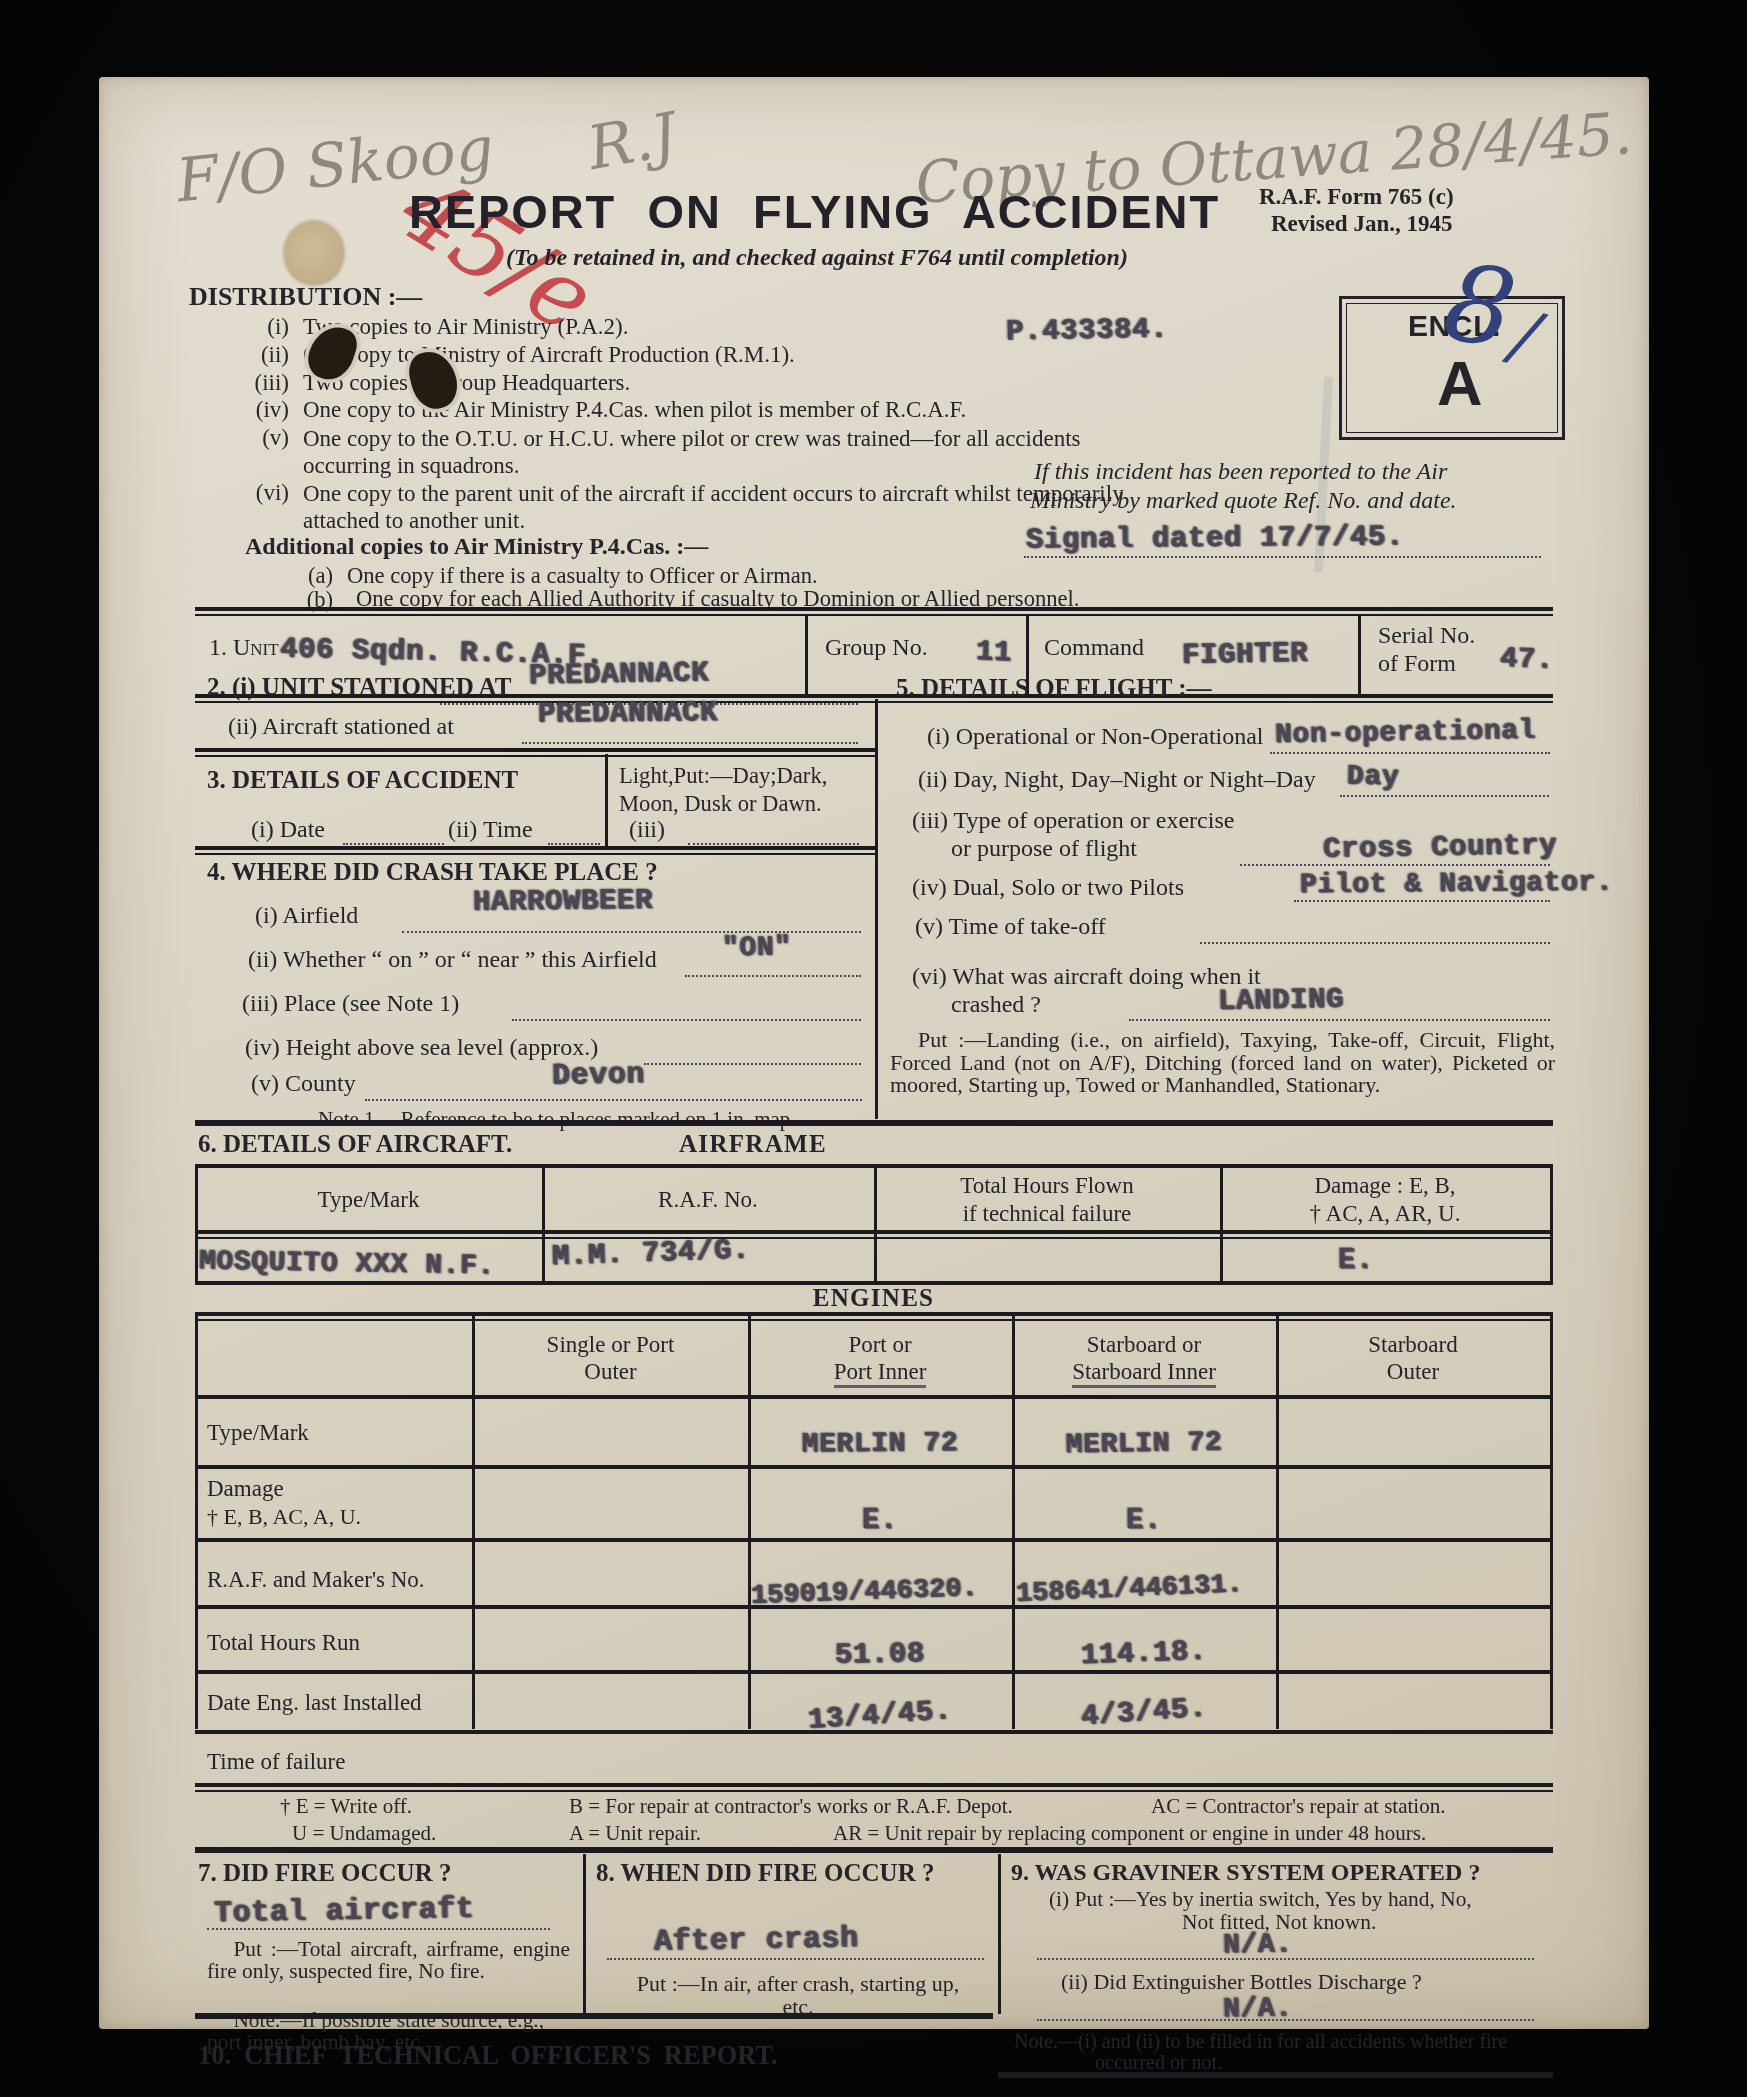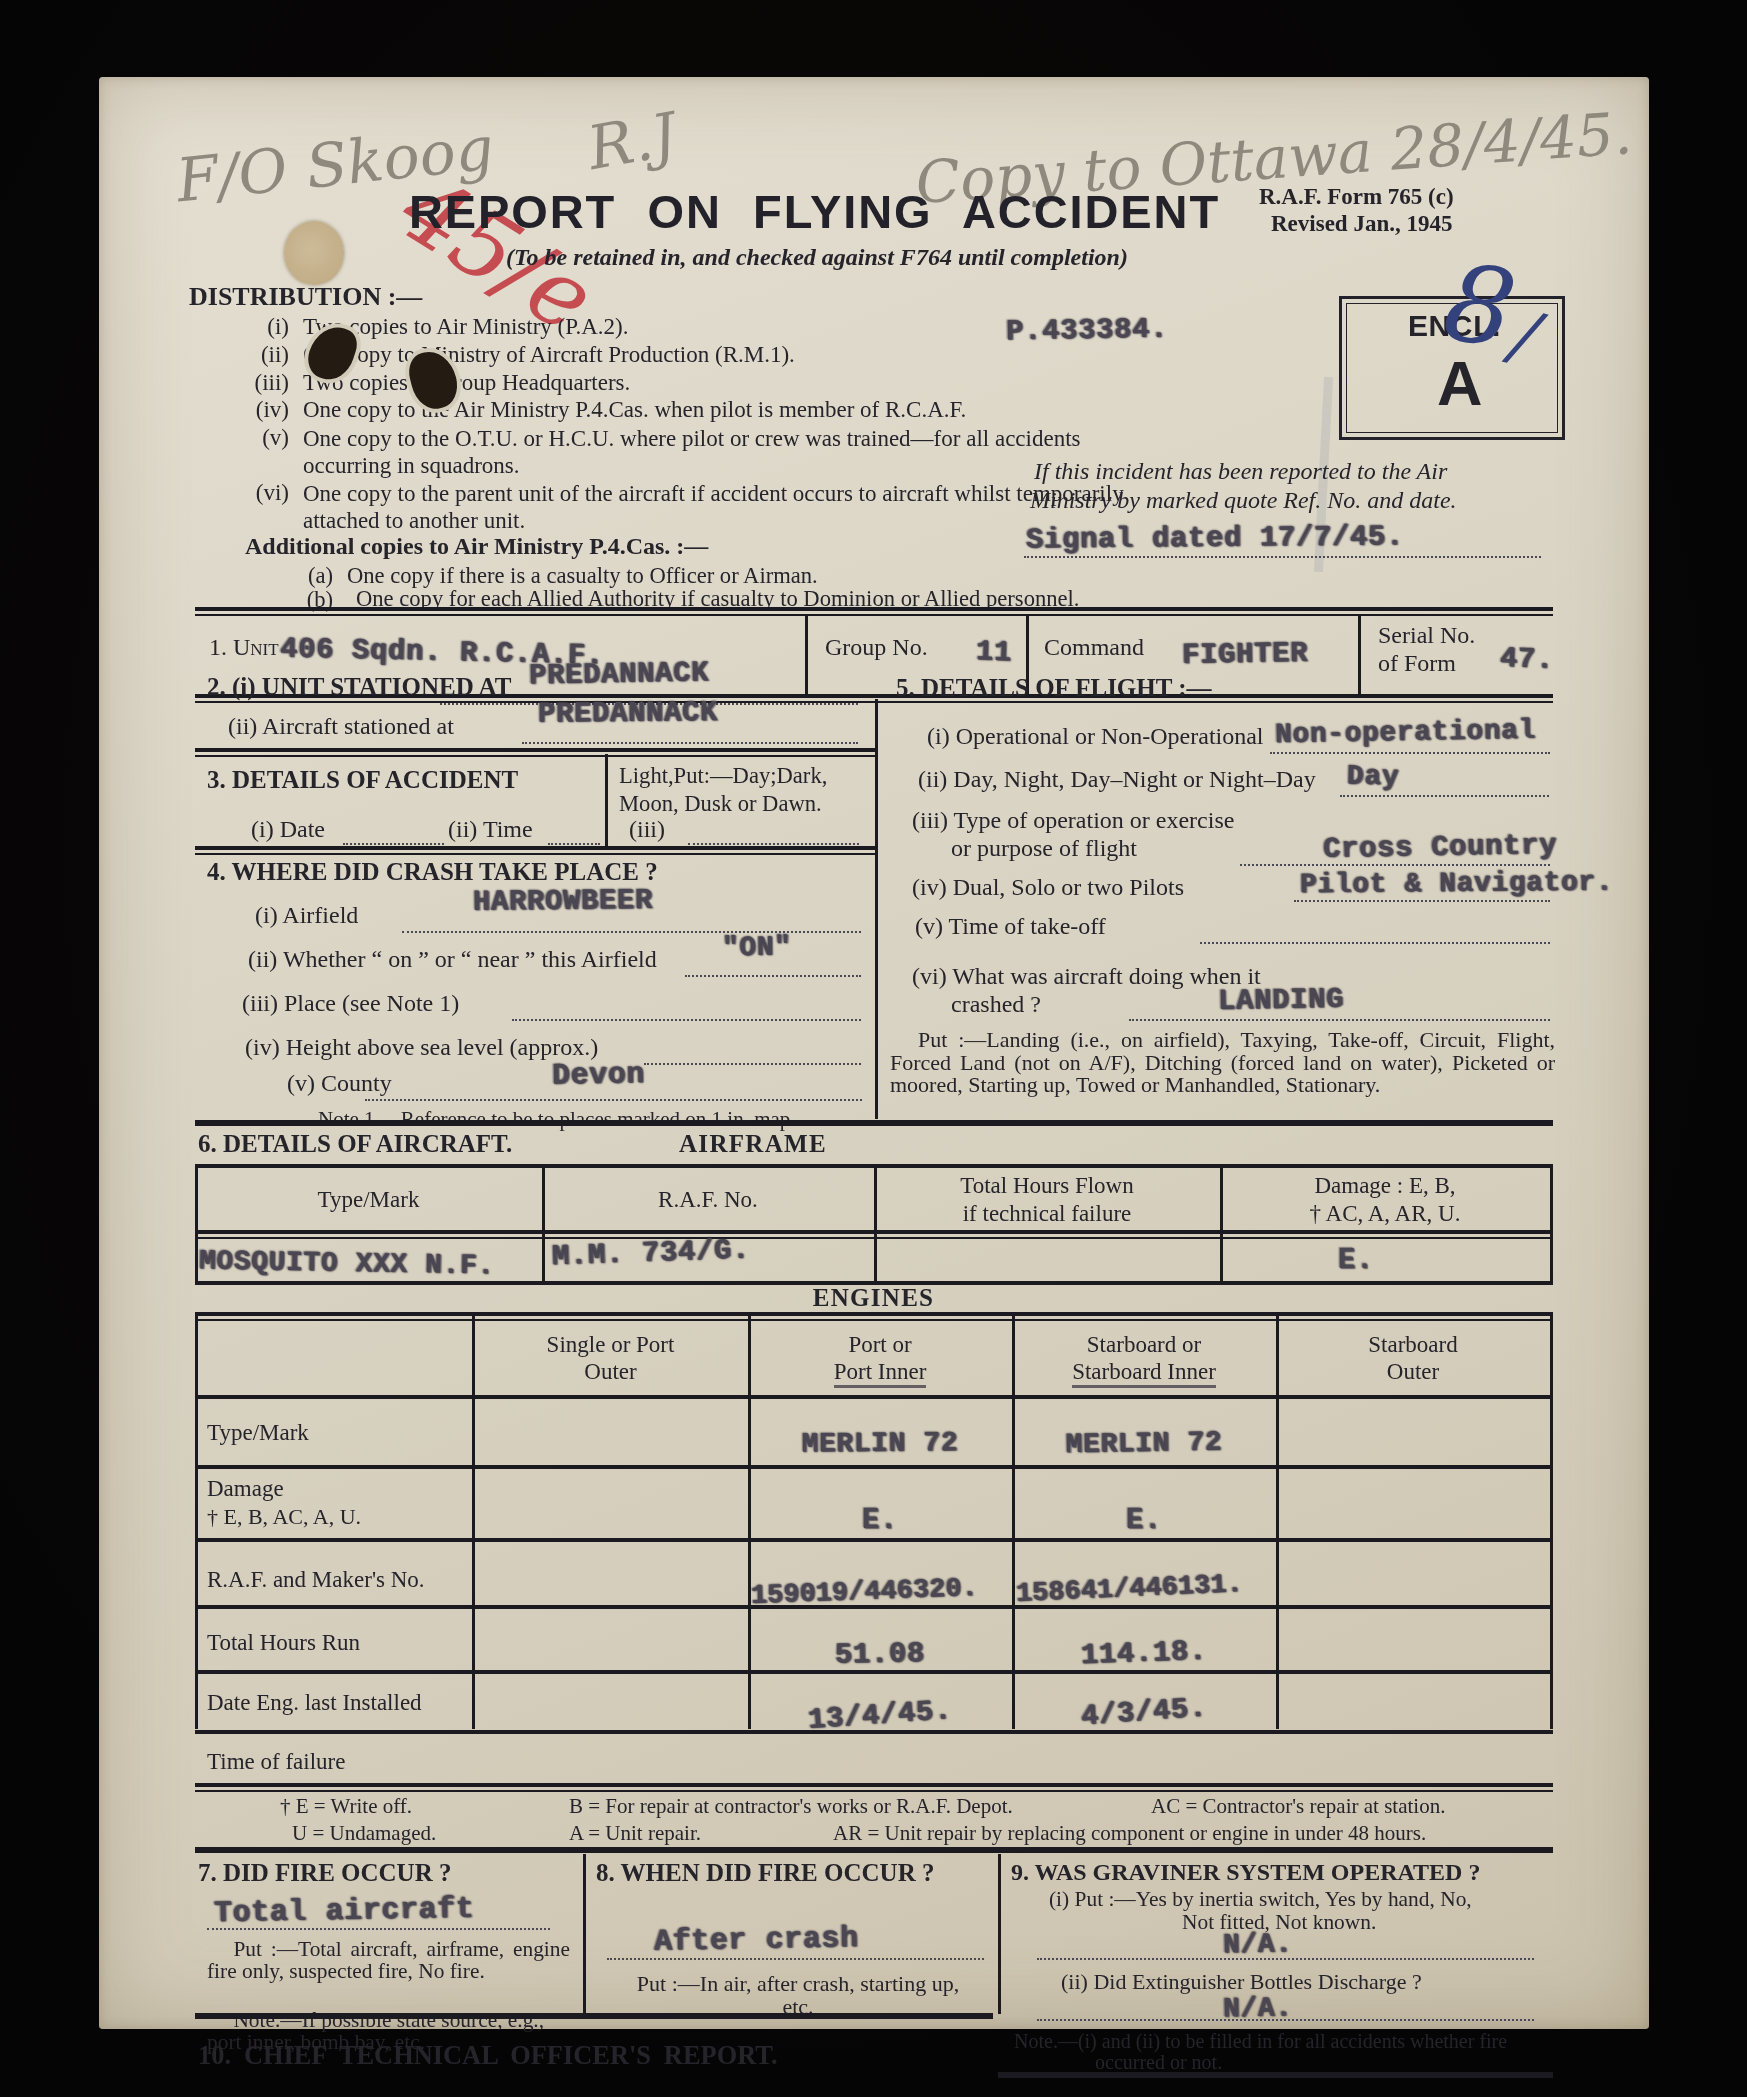--- a/index.html
+++ b/index.html
@@ -129,21 +129,21 @@
   <div class="t" style="left:255px;top:902px;font-size:24px;">(i) Airfield</div>
   <div class="t mono heavy" style="left:473px;top:885px;font-size:29px;transform:rotate(-.6deg);">HARROWBEER</div>
   <div class="dot" style="left:402px;top:931px;width:459px;"></div>
   <div class="t" style="left:248px;top:946px;font-size:24px;">(ii) Whether “ on ” or “ near ” this Airfield</div>
   <div class="t mono heavy" style="left:722px;top:932px;font-size:28px;transform:rotate(-1deg);">"ON"</div>
   <div class="dot" style="left:685px;top:975px;width:176px;"></div>
   <div class="t" style="left:242px;top:990px;font-size:24px;">(iii) Place (see Note 1)</div>
   <div class="dot" style="left:512px;top:1019px;width:349px;"></div>
   <div class="t" style="left:245px;top:1034px;font-size:24px;">(iv) Height above sea level (approx.)</div>
   <div class="dot" style="left:644px;top:1063px;width:217px;"></div>
-  <div class="t" style="left:251px;top:1070px;font-size:24px;margin-left:36px;">(v) County</div>
+  <div class="t" style="left:251px;top:1070px;font-size:24px;">(v) County</div>
   <div class="t mono heavy" style="left:552px;top:1058px;font-size:30px;transform:rotate(-1deg);">Devon</div>
   <div class="dot" style="left:365px;top:1099px;width:497px;"></div>
   <div class="t" style="left:318px;top:1095px;font-size:21px;margin-top:12px;">Note 1.—Reference to be to places marked on 1 in. map.</div>
 
   <div class="t b" style="left:896px;top:674px;font-size:25px;">5. DETAILS OF FLIGHT :—</div>
   <div class="t" style="left:927px;top:723px;font-size:24px;">(i) Operational or Non-Operational</div>
   <div class="t mono heavy" style="left:1275px;top:717px;font-size:28px;transform:rotate(-1deg);">Non-operational</div>
   <div class="dot" style="left:1270px;top:752px;width:280px;"></div>
   <div class="t" style="left:918px;top:766px;font-size:24px;">(ii) Day, Night, Day–Night or Night–Day</div>
   <div class="t mono heavy" style="left:1347px;top:761px;font-size:28px;transform:rotate(1deg);">Day</div>

